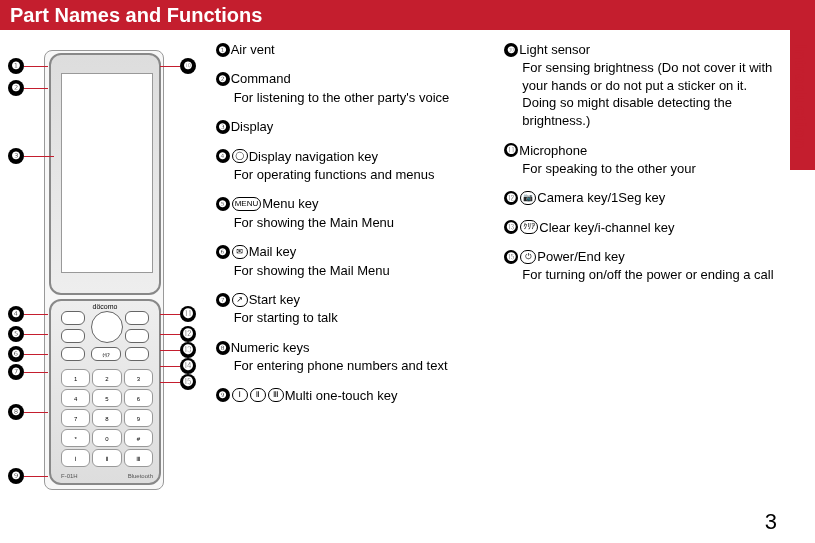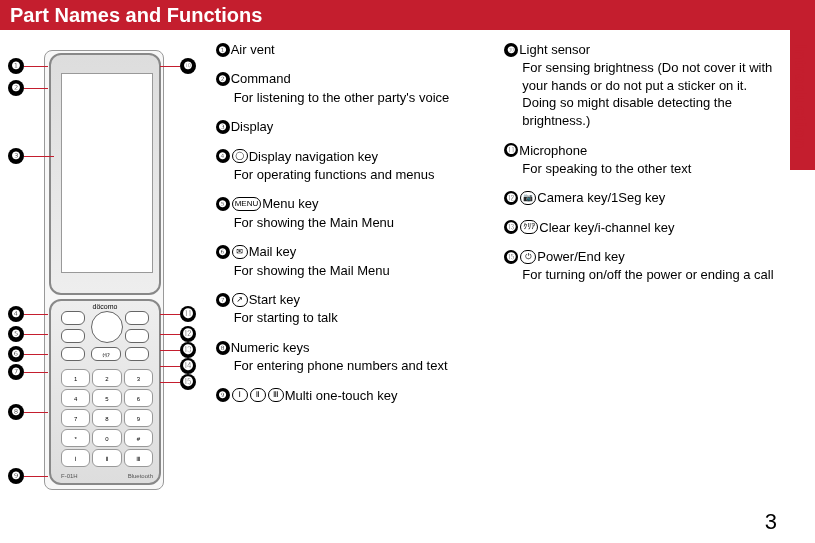--- a/index.html
+++ b/index.html
@@ -118,21 +118,21 @@
         <div class="item"><span class="num">❸</span><span class="title">Display</span></div>
         <div class="item"><span class="num">❹</span><span class="key-icon">◯</span><span class="title">Display navigation key</span><span class="desc">For operating functions and menus</span></div>
         <div class="item"><span class="num">❺</span><span class="key-icon">MENU</span><span class="title">Menu key</span><span class="desc">For showing the Main Menu</span></div>
         <div class="item"><span class="num">❻</span><span class="key-icon">✉</span><span class="title">Mail key</span><span class="desc">For showing the Mail Menu</span></div>
         <div class="item"><span class="num">❼</span><span class="key-icon">↗</span><span class="title">Start key</span><span class="desc">For starting to talk</span></div>
         <div class="item"><span class="num">❽</span><span class="title">Numeric keys</span><span class="desc">For entering phone numbers and text</span></div>
         <div class="item"><span class="num">❾</span><span class="key-icon">Ⅰ</span><span class="key-icon">Ⅱ</span><span class="key-icon">Ⅲ</span><span class="title">Multi one-touch key</span></div>
       </div>
     <div class="col" id="col2">
         <div class="item"><span class="num">❿</span><span class="title">Light sensor</span><span class="desc">For sensing brightness (Do not cover it with your hands or do not put a sticker on it. Doing so might disable detecting the brightness.)</span></div>
-        <div class="item"><span class="num">⓫</span><span class="title">Microphone</span><span class="desc">For speaking to the other text</span></div>
+        <div class="item"><span class="num">⓫</span><span class="title">Microphone</span><span class="desc">For speaking to the other your</span></div>
         <div class="item"><span class="num">⓬</span><span class="key-icon">📷</span><span class="title">Camera key/1Seg key</span></div>
         <div class="item"><span class="num">⓭</span><span class="key-icon">ｸﾘｱ</span><span class="title">Clear key/i-channel key</span></div>
         <div class="item"><span class="num">⓯</span><span class="key-icon">⏻</span><span class="title">Power/End key</span><span class="desc">For turning on/off the power or ending a call</span></div>
       </div>
   </div>
 
   <div class="pagenum">3</div>
 </div>
 
 </body></html>

